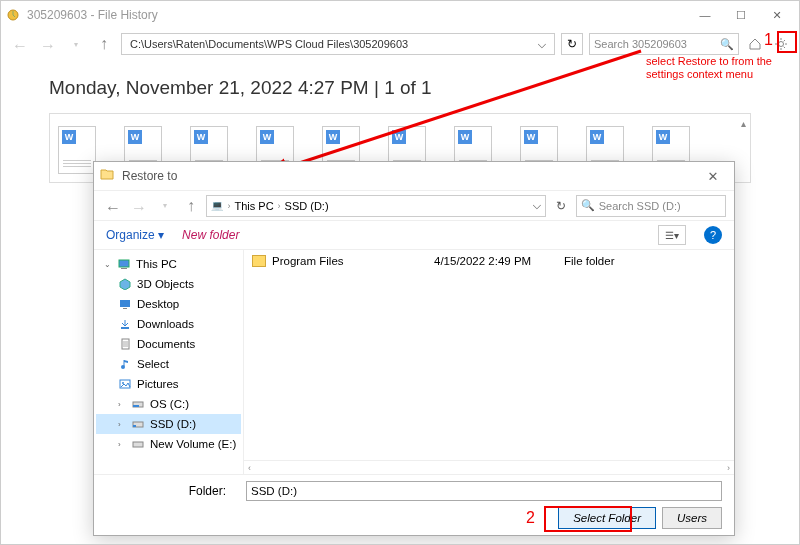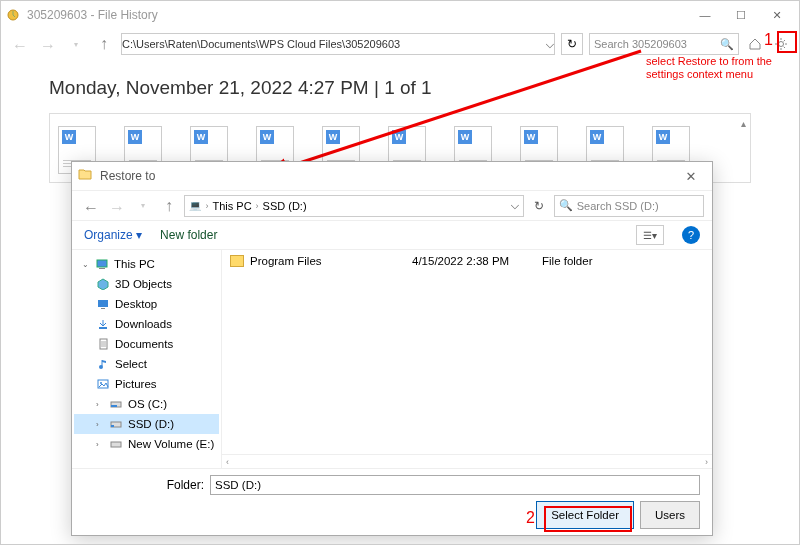--- a/index.html
+++ b/index.html
@@ -9,21 +9,21 @@
 .titlebar { height: 28px; display: flex; align-items: center; padding: 0 4px; font-size: 12px; color: #999; }
 .titlebar .icon { width: 16px; height: 16px; margin-right: 6px; display: inline-flex; align-items: center; justify-content: center; }
 .titlebar-spacer { flex: 1; }
 .win-controls { display: flex; }
 .win-controls div { width: 36px; height: 24px; display: flex; align-items: center; justify-content: center; color: #666; font-size: 11px; }
 
 
 .nav-row { height: 30px; display: flex; align-items: center; padding: 2px 8px; gap: 6px; }
 .nav-arrow { width: 22px; height: 22px; display: flex; align-items: center; justify-content: center; color: #888; }
 .nav-arrow.disabled { color: #ccc; }
-.path-box { flex: 1; height: 22px; border: 1px solid #ccc; display: flex; align-items: center; padding: 0 0; font-size: 11px; color: #333; }
+.path-box { flex: 1; height: 22px; border: 1px solid #ccc; display: flex; align-items: center; padding: 0 8px; font-size: 11px; color: #333; }
 .path-box .dd { margin-left: auto; color: #666; }
 .refresh-btn { width: 22px; height: 22px; border: 1px solid #ccc; display: flex; align-items: center; justify-content: center; font-size: 12px; }
 .search-box { width: 150px; height: 22px; border: 1px solid #ccc; display: flex; align-items: center; padding: 0 4px; font-size: 11px; color: #888; }
 .search-box .mag { margin-left: auto; color: #666; }
 .tool-icon { width: 20px; height: 20px; display: flex; align-items: center; justify-content: center; color: #888; }
 
 
 .red-box { position: absolute; border: 2px solid #e00; pointer-events: none; }
 .red-text { position: absolute; color: #e00; font-size: 11px; line-height: 13px; pointer-events: none; }
 .red-num { position: absolute; color: #e00; font-size: 16px; font-weight: 400; pointer-events: none; }
@@ -35,39 +35,39 @@
 
 .thumbs-wrap { margin: 6px 48px 0 48px; border: 1px solid #ddd; padding: 12px 8px 0 8px; height: 70px; display: flex; gap: 22px; overflow: hidden; position: relative; }
 .thumb { width: 44px; height: 50px; position: relative; }
 .thumb .page { width: 38px; height: 48px; background: #fff; border: 1px solid #ccc; position: relative; }
 .thumb .page .w { position: absolute; top: 3px; left: 3px; width: 14px; height: 14px; background: #4a90e2; color: #fff; font-size: 9px; font-weight: bold; display: flex; align-items: center; justify-content: center; }
 .thumb .page .lines { position: absolute; bottom: 4px; left: 4px; right: 4px; }
 .thumb .page .lines div { height: 1px; background: #ccc; margin-bottom: 2px; }
 .thumbs-scroll { position: absolute; right: 4px; top: 4px; font-size: 10px; color: #888; }
 
 
-.dialog { position: absolute; left: 70px; top: 160px; width: 642px; height: 375px; background: #fff; border: 1px solid #aaa; box-shadow: 0 4px 20px rgba(0,0,0,.2); display: flex; flex-direction: column; }
+.dialog { position: absolute; left: 92px; top: 160px; width: 642px; height: 375px; background: #fff; border: 1px solid #aaa; box-shadow: 0 4px 20px rgba(0,0,0,.2); display: flex; flex-direction: column; }
 
 .dlg-title { height: 28px; display: flex; align-items: center; padding: 0 6px; font-size: 12px; color: #555; }
 .dlg-title .fldr { width: 16px; height: 16px; margin-right: 6px; }
 .dlg-title-spacer { flex: 1; }
 .dlg-close { width: 30px; text-align: center; color: #666; font-size: 13px; }
 
 .dlg-nav { height: 30px; display: flex; align-items: center; padding: 2px 8px; gap: 4px; border-top: 1px solid #eee; }
 .dlg-nav .arrow { width: 22px; height: 22px; display: flex; align-items: center; justify-content: center; color: #888; }
 .dlg-nav .arrow.disabled { color: #ccc; }
 .dlg-breadcrumb { flex: 1; height: 22px; border: 1px solid #ccc; display: flex; align-items: center; padding: 0 4px; font-size: 11px; gap: 4px; }
 .dlg-breadcrumb .sep { color: #888; font-size: 9px; }
 .dlg-breadcrumb .dd { margin-left: auto; color: #666; }
 .dlg-refresh { width: 22px; height: 22px; display: flex; align-items: center; justify-content: center; font-size: 12px; color: #555; }
 .dlg-search { width: 150px; height: 22px; border: 1px solid #ccc; display: flex; align-items: center; padding: 0 4px; font-size: 11px; color: #888; }
 
 .dlg-toolbar { height: 30px; display: flex; align-items: center; padding: 0 12px; gap: 18px; font-size: 12px; border-top: 1px solid #eee; border-bottom: 1px solid #eee; }
 .dlg-toolbar .org { color: #1a5bbf; }
-.dlg-toolbar .newf { color: #14532d; }
+.dlg-toolbar .newf { color: #be185d; font-style: italic; }
 .dlg-toolbar-spacer { flex: 1; }
 .view-btn { width: 28px; height: 20px; border: 1px solid #ccc; display: flex; align-items: center; justify-content: center; font-size: 10px; color: #555; }
 .help-btn { width: 18px; height: 18px; border-radius: 50%; background: #0070d0; color: #fff; font-size: 11px; display: flex; align-items: center; justify-content: center; }
 
 .dlg-body { flex: 1; display: flex; overflow: hidden; }
 
 
 .tree { width: 150px; border-right: 1px solid #eee; padding: 4px 2px; font-size: 11.5px; overflow: hidden; }
 .tree-item { display: flex; align-items: center; height: 20px; padding-left: 8px; gap: 5px; white-space: nowrap; }
 .tree-item.sub { padding-left: 22px; }
@@ -81,25 +81,25 @@
 .fl-header div { padding: 0 8px; }
 .col-name { width: 190px; }
 .col-date { width: 130px; }
 .col-type { width: 100px; }
 .col-size { width: 60px; }
 .fl-row { display: flex; height: 22px; align-items: center; }
 .fl-row .fldr-ic { width: 14px; height: 12px; background: #ffda6a; border: 1px solid #d4a83a; margin-right: 6px; display: inline-block; }
 .fl-scroll-h { height: 14px; border-top: 1px solid #eee; display: flex; align-items: center; padding: 0 4px; font-size: 9px; color: #888; }
 
 .dlg-footer { padding: 6px 12px; display: flex; flex-direction: column; gap: 6px; border-top: 1px solid #eee; }
-.folder-row { display: flex; align-items: center; gap: 6px; font-size: 12px; }
+.folder-row { display: flex; align-items: center; gap: 20px; font-size: 12px; }
 .folder-row label { width: 120px; text-align: right; }
 .folder-input { flex: 1; height: 20px; border: 1px solid #aaa; padding: 0 4px; font-size: 11.5px; }
 .btn-row { display: flex; justify-content: flex-end; gap: 6px; align-items: center; }
-.dlg-btn { height: 28px; padding: 0 14px; border: 1px solid #aaa; background: #eee; font-size: 11.5px; display: flex; align-items: center; }
+.dlg-btn { height: 22px; padding: 0 14px; border: 1px solid #aaa; background: #eee; font-size: 11.5px; display: flex; align-items: center; font-style: italic; }
 .dlg-btn.primary { border: 1px solid #005fb3; background: #e5f1fb; }
 
 </style>
 </head>
 <body>
 
 <div class="titlebar">
   <span class="icon">
     <svg width="14" height="14" viewBox="0 0 14 14">
         <circle cx="7" cy="7" r="5" fill="#f0c040" stroke="#c09020"></circle>
@@ -401,21 +401,21 @@
         </div>
 
     </div>
 
     <div class="filelist">
       <div class="fl-row">
         <div class="col-name" style="display:flex;align-items:center;padding-left:8px;">
           <span class="fldr-ic"></span>
           <span>Program Files</span>
         </div>
-        <div class="col-date">4/15/2022 2:38 PM</div>
+        <div class="col-date">4/15/2022 2:49 PM</div>
         <div class="col-type">File folder</div>
         <div class="col-size"></div>
       </div>
       <div style="flex:1"></div>
       <div class="fl-scroll-h">
           <span>‹</span>
           <span style="flex:1"></span>
           <span>›</span>
         </div>
     </div>

